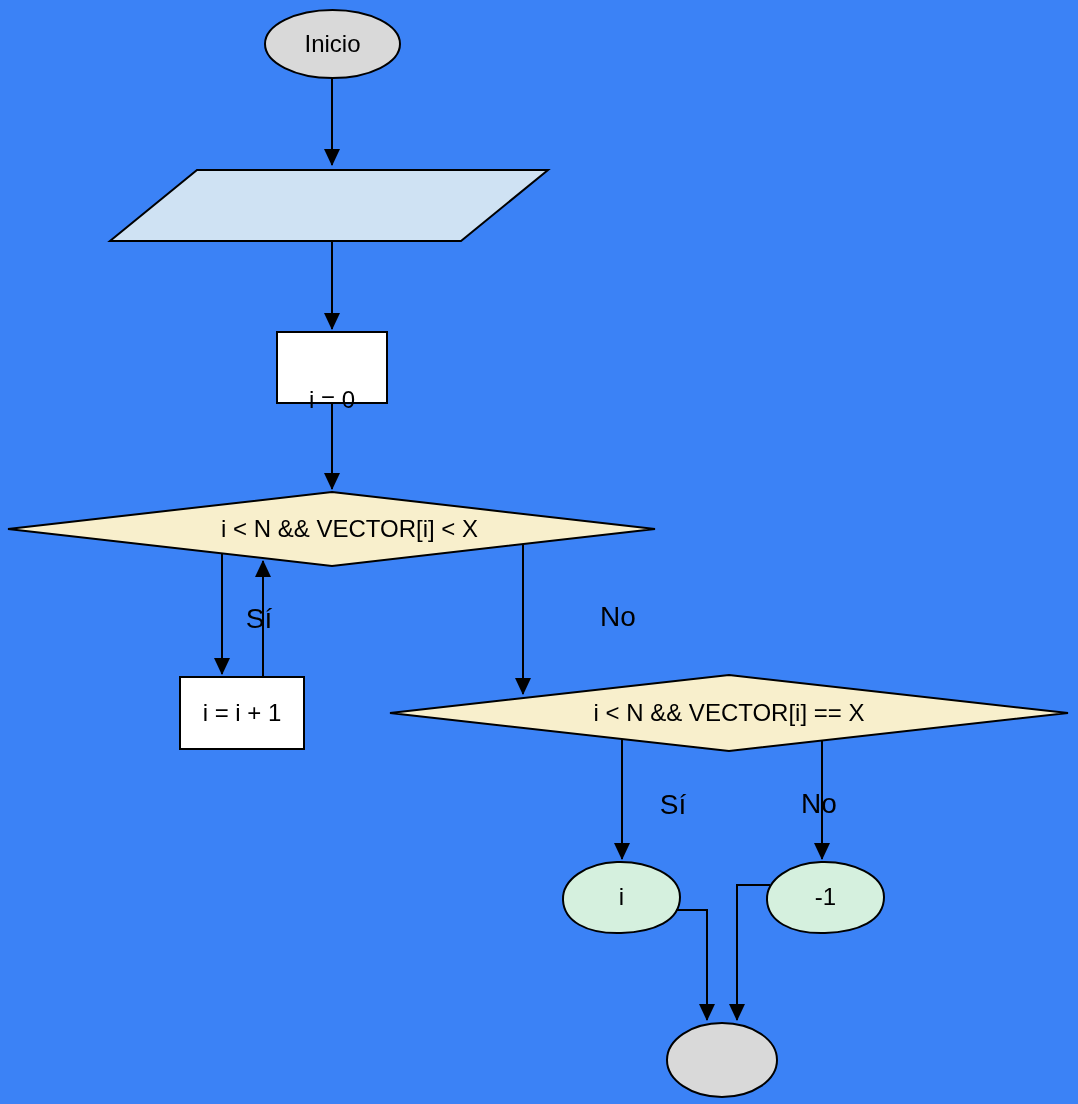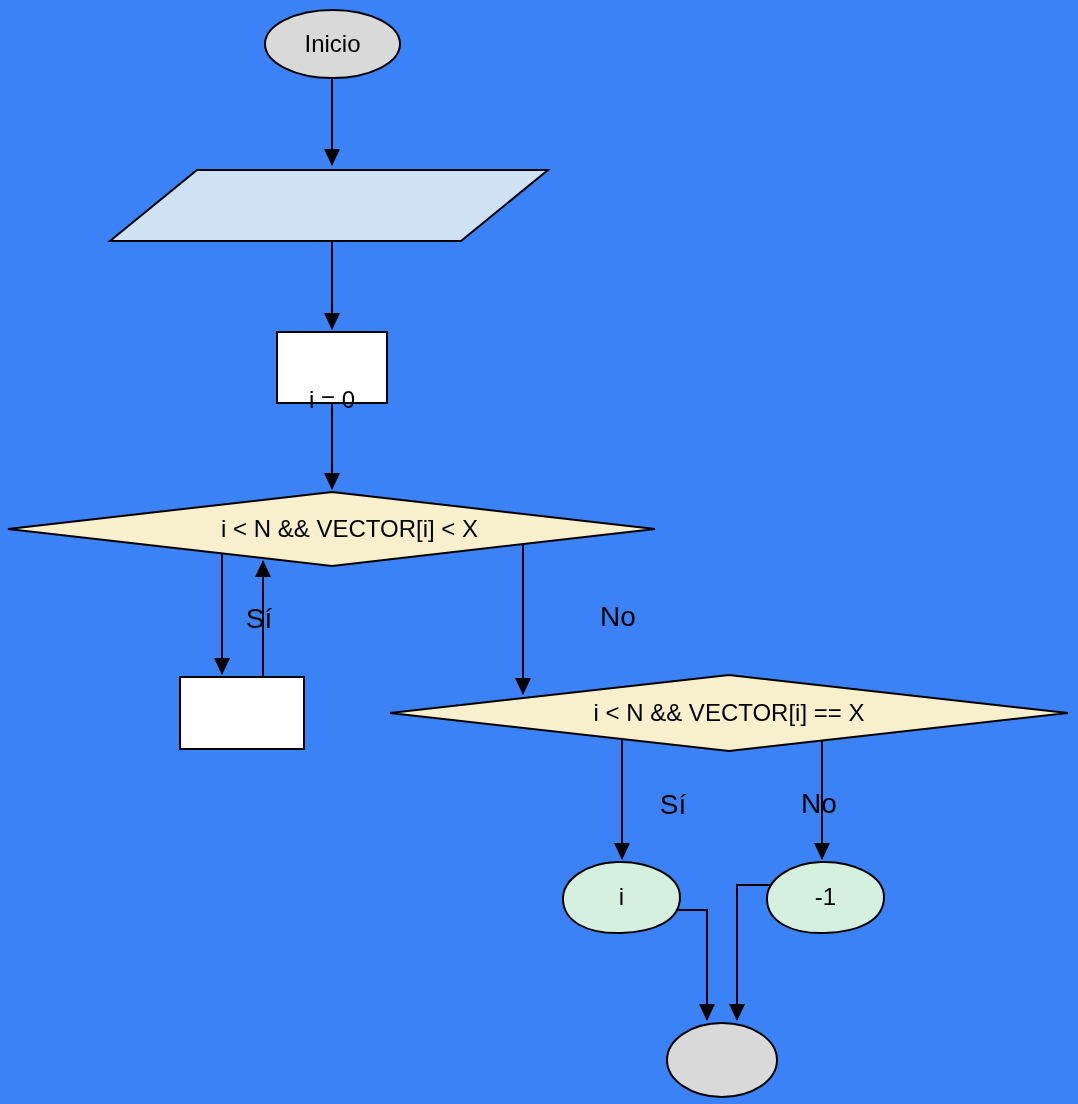--- a/index.html
+++ b/index.html
@@ -70,20 +70,21 @@
     <path class="wire" marker-end="url(#arrow)" d="M770 885 H737 V1020" stroke="#000000"></path>
   </svg>
 
   <div class="node-label" style="left:265px; top:10px; width:135px; height:68px;">Inicio</div>
 
 
   <div class="node-label" style="left:277px; top:332px; width:110px; height:71px;margin-top:33px;">i = 0</div>
 
   <div class="node-label" style="left:26px; top:492px; width:647px; height:74px;">i &lt; N &amp;&amp; VECTOR[i] &lt; X</div>
 
+  <div class="node-label" style="left:180px; top:677px; width:124px; height:72px;">i = i + 1</div>
 
   <div class="node-label" style="left:390px; top:675px; width:678px; height:76px;">i &lt; N &amp;&amp; VECTOR[i] == X</div>
 
   <div class="node-label" style="left:563px; top:862px; width:117px; height:71px;">i</div>
 
   <div class="node-label" style="left:767px; top:862px; width:117px; height:71px;">-1</div>
 
 
   <div class="edge-label" style="left:239px; top:606px; width:40px; height:26px;">Sí</div>
 

